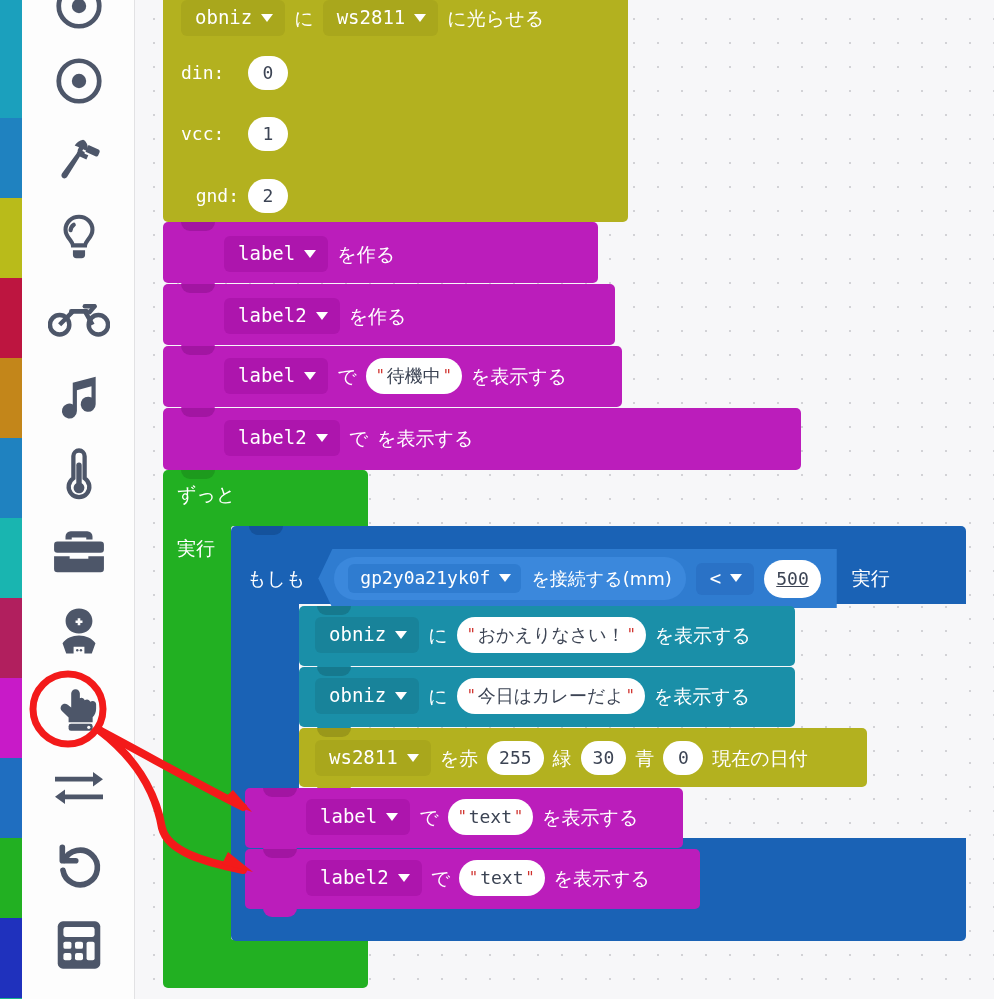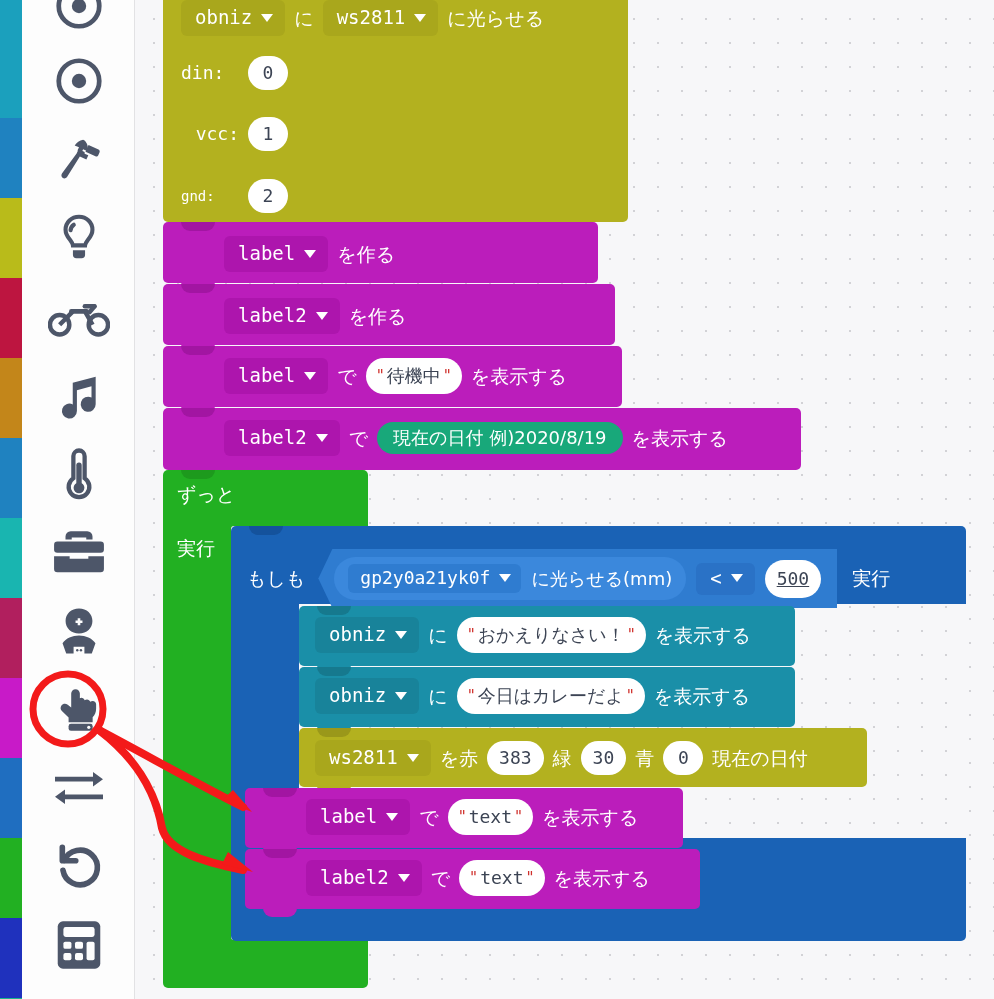--- a/index.html
+++ b/index.html
@@ -172,28 +172,28 @@
       </span>
       <span class="lbl">に光らせる</span>
     </div>
 
     <div class="row" style="left:18px; top:86px;">
       <span class="mono" style="font-size:18px; width:58px;">din:</span>
       <span class="field-num">
         <span>0</span>
       </span>
     </div>
-    <div class="row" style="left:18px; top:147px;text-align:right;">
+    <div class="row" style="left:18px; top:147px;">
       <span class="mono" style="font-size:18px; width:58px;">vcc:</span>
       <span class="field-num">
         <span>1</span>
       </span>
     </div>
     <div class="row" style="left:18px; top:209px;">
-      <span class="mono" style="font-size:14px; width:58px;">gnd:</span>
+      <span class="mono" style="font-size:18px; width:58px;text-align:right;">gnd:</span>
       <span class="field-num">
         <span>2</span>
       </span>
     </div>
   </div>
 
   <div class="blk" style="left:163px; top:222px; width:435px; height:61px;">
     <div class="blk-body" style="background:#bb1dbb;"></div>
     <div class="notch-top" style="background:#a215a2;"></div>
     <div class="notch-bot" style="background:#bb1dbb;"></div>
@@ -241,23 +241,20 @@
   <div class="blk" style="left:163px; top:408px; width:638px; height:62px;">
     <div class="blk-body" style="background:#bb1dbb;"></div>
     <div class="notch-top" style="background:#a215a2;"></div>
     <div class="notch-bot" style="background:#bb1dbb;"></div>
     <div class="row" style="left:61px; top:12px;">
       <span class="field-dd" style="background:#ad15ad;">
         <span>label2</span>
         <span class="caret"></span>
       </span>
       <span class="lbl">で</span>
-      <span class="reporter" style="background:#18a87a; font-size:18px;">
-        <span>現在の日付  例)2020/8/19</span>
-      </span>
       <span class="lbl">を表示する</span>
     </div>
   </div>
 
   <div class="blk" style="left:163px; top:470px; width:205px; height:518px;">
     <div class="blk-body" style="background:#22b022;"></div>
     <div class="notch-top" style="background:#1d9a1d;"></div>
 
     <div style="position:absolute; left:68px; top:56px; width:137px; height:414px; background:#f7f7f9;
                 background-image: radial-gradient(#d2d2d6 1.4px, transparent 1.5px);
@@ -275,21 +272,21 @@
                 background-size:24px 24px; background-position:11px 15px;"></div>
 
     <div class="row" style="left:16px; top:23px;">
       <span class="lbl">もしも</span>
       <span class="hexslot" style="background:#2f7cd0; margin-left:4px;">
         <span class="reporter" style="background:#3b88dc; padding:7px 14px;">
           <span class="field-dd" style="background:#2f7cd0; padding:5px 10px 6px 12px; font-size:18px;">
             <span class="mono">gp2y0a21yk0f</span>
             <span class="caret"></span>
           </span>
-          <span class="lbl" style="font-size:18px;">に光らせる(mm)</span>
+          <span class="lbl" style="font-size:18px;">を接続する(mm)</span>
         </span>
         <span class="field-dd" style="background:#2a72c6; padding:6px 12px 7px 14px;">
           <span class="mono">&lt;</span>
           <span class="caret"></span>
         </span>
         <span class="field-num" style="height:38px; min-width:56px;text-decoration:underline;">
           <span>500</span>
         </span>
       </span>
       <span class="lbl" style="margin-left:6px;">実行</span>
@@ -340,21 +337,21 @@
     <div class="blk-body" style="background:#b3b11f;"></div>
     <div class="notch-top" style="background:#9a981a;"></div>
     <div class="notch-bot" style="background:#b3b11f;"></div>
     <div class="row" style="left:16px; top:12px;">
       <span class="field-dd" style="background:#a9a71c;">
         <span>ws2811</span>
         <span class="caret"></span>
       </span>
       <span class="lbl">を赤</span>
       <span class="field-num">
-        <span>383</span>
+        <span>255</span>
       </span>
       <span class="lbl">緑</span>
       <span class="field-num">
         <span>30</span>
       </span>
       <span class="lbl">青</span>
       <span class="field-num">
         <span>0</span>
       </span>
       <span class="lbl">現在の日付</span>

